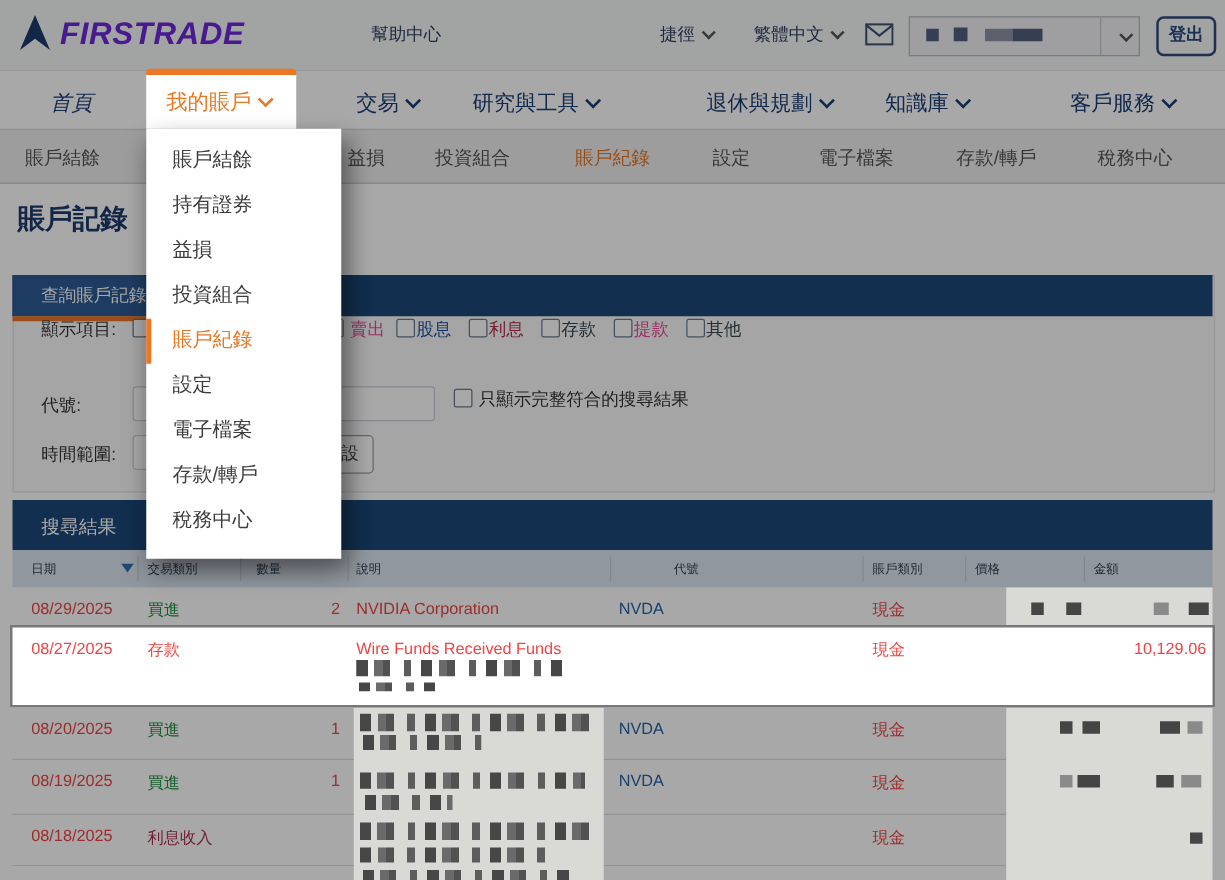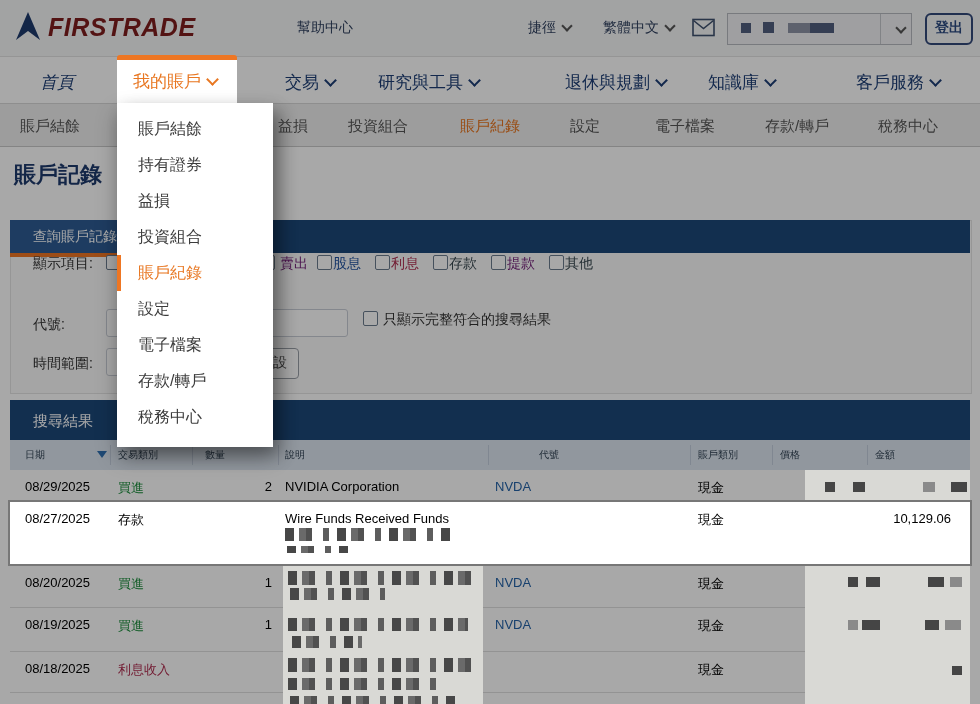--- a/index.html
+++ b/index.html
@@ -3,21 +3,21 @@
 <meta charset="utf-8">
 <style>
   html,body{margin:0;padding:0;background:#fff;}
   #screen{position:relative;width:980px;height:704px;overflow:hidden;
           font-family:"Liberation Sans","DejaVu Sans",sans-serif;background:#fff;}
   .abs{position:absolute;}
   
   .topbar{position:absolute;left:0;top:0;width:980px;height:56px;background:#f6f7f8;border-bottom:1px solid #e3e3e3;}
   .logo-arrow{position:absolute;left:14px;top:11px;}
   .logo-text{position:absolute;left:48px;top:13px;font-size:25px;font-weight:800;font-style:italic;
-             letter-spacing:.5px;color:#7f1d1d;}
+             letter-spacing:.5px;color:#6d28d9;}
   .hdr-link{position:absolute;top:19px;font-size:14px;color:#30415f;}
   .searchbox{position:absolute;left:356px;top:14px;width:154px;height:26px;border:1px solid #c9ced6;
              border-radius:3px;background:#fff;}
   .searchbox input{position:absolute;left:7px;top:2px;width:120px;height:20px;border:none;outline:none;
              font-size:13px;color:#444;background:transparent;font-family:inherit;}
   .mag{position:absolute;right:12px;top:6px;width:8px;height:8px;border:1.6px solid #6a7486;border-radius:50%;}
   .mag::after{content:'';position:absolute;width:6px;height:1.6px;background:#6a7486;
               transform:rotate(45deg);right:-5px;bottom:-2px;}
   .chev{display:inline-block;width:7px;height:7px;border-right:2px solid currentColor;
         border-bottom:2px solid currentColor;transform:rotate(45deg);vertical-align:3px;margin-left:7px;}
@@ -41,39 +41,39 @@
   .page-title{position:absolute;left:14px;top:160px;font-size:22px;font-weight:700;color:#1e3a6d;}
   
   .panel{position:absolute;left:10px;top:220px;width:960px;height:172px;background:#fbfbfb;border:1px solid #e4e4e4;}
   .panel-bar{position:absolute;left:10px;top:220px;width:960px;height:33px;background:#1c4879;}
   .panel-tab{position:absolute;left:10px;top:220px;width:130px;height:33px;background:#2e5c94;color:#fff;
              font-size:14px;text-align:center;line-height:33px;}
   .panel-tab-underline{position:absolute;left:10px;top:253px;width:130px;height:4px;background:#ee7623;}
   .form-label{position:absolute;font-size:14px;color:#333;}
   .cb{position:absolute;width:13px;height:13px;border:1.5px solid #6b7b8d;border-radius:2px;background:#fff;}
   .filt{position:absolute;font-size:14px;white-space:nowrap;}
-  .fc0,.fc4{color:#701a75;text-align:center;} .fc1{color:#1d4f9e;} .fc2{color:#b03052;} .fc3,.fc5{color:#37474f;}
+  .fc0,.fc4{color:#ec4899;text-align:center;} .fc1{color:#1d4f9e;} .fc2{color:#b03052;} .fc3,.fc5{color:#37474f;}
   .txt-input{position:absolute;border:1px solid #c9ced6;border-radius:3px;background:#fff;font-size:13px;
              color:#444;padding:0 6px;font-family:inherit;}
   .reset-btn{position:absolute;left:247px;top:348px;width:50px;height:29px;border:1px solid #9aa0a8;
              border-radius:4px;background:#fff;color:#444;font-size:14px;text-align:center;line-height:27px;
              font-family:inherit;}
   
   .results-bar{position:absolute;left:10px;top:400px;width:960px;height:40px;background:#1c4879;}
   .results-title{position:absolute;left:23px;top:12px;color:#fff;font-size:15px;}
   .thead{position:absolute;left:10px;top:440px;width:960px;height:30px;background:#dde6f0;}
   .th{position:absolute;top:8px;font-size:10px;color:#2c3e50;}
   .th-sep{position:absolute;top:5px;width:1px;height:20px;background:#c2cedd;}
   .sort-tri{position:absolute;left:87px;top:11px;width:0;height:0;border-left:5px solid transparent;
             border-right:5px solid transparent;border-top:7px solid #2f6fb0;}
   .tbody-sep{position:absolute;width:1px;background:#e2e2e2;top:470px;height:234px;}
   .row{position:absolute;left:10px;width:960px;border-bottom:1px solid #e0e0e0;background:#fff;}
-  .cell{position:absolute;top:9px;font-size:13px;color:#000000;white-space:nowrap;}
+  .cell{position:absolute;top:9px;font-size:13px;color:#ef4444;white-space:nowrap;}
   .cell.qty{left:190px;width:72px;text-align:right;}
-  .cell.amt{right:19px;text-align:right;}
+  .cell.amt{right:5px;text-align:right;}
   .green{color:#1e8e3e;} .maroon{color:#b03052;}
   .link{color:#2563a8;}
   
   .strip{position:absolute;background:#d9d9d5;z-index:55;}
   .px{position:absolute;background-image:repeating-linear-gradient(90deg,#474747 0 9px,transparent 9px 14px,
       #6a6a6a 14px 21px,#515151 21px 27px,transparent 27px 38px,#5d5d5d 38px 44px,transparent 44px 52px);}
   .blk{position:absolute;background:#454545;}
   .blk.lt{background:#8a8a8a;}
   
   .dim{position:absolute;left:0;top:0;width:980px;height:704px;background:rgba(0,0,0,.34);z-index:50;}

